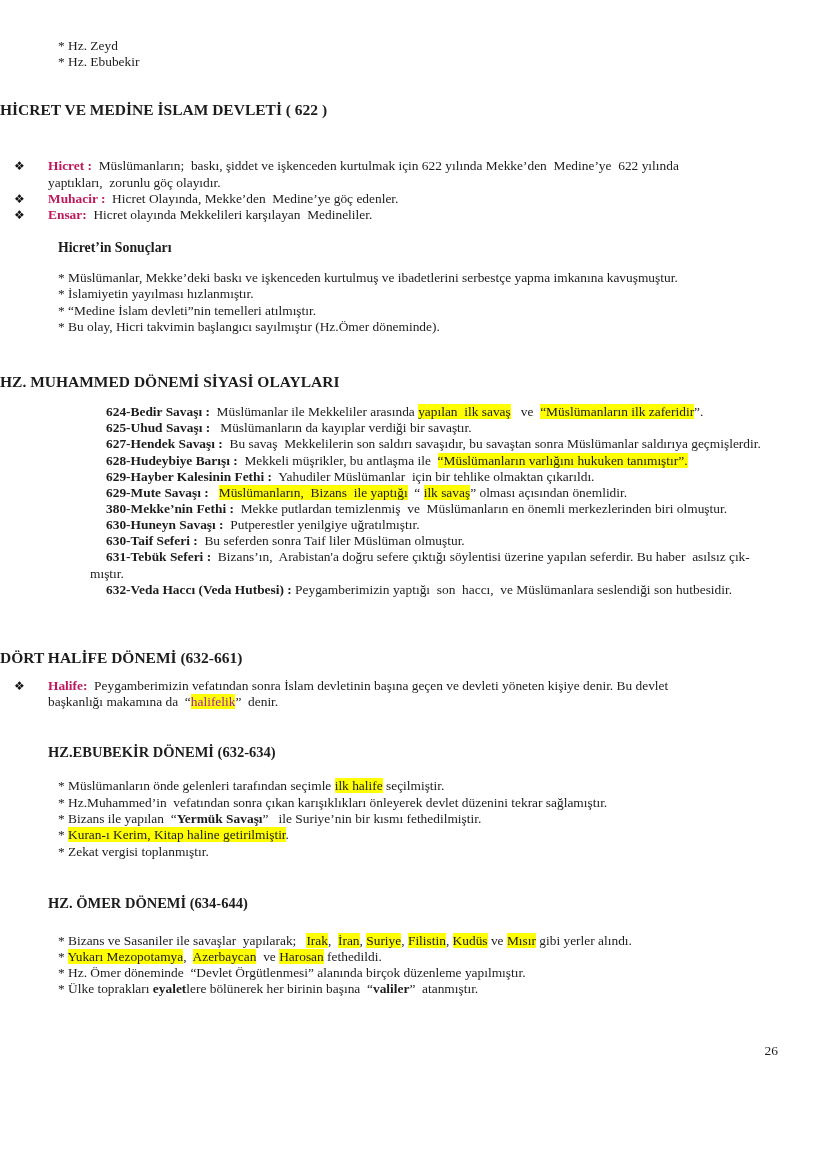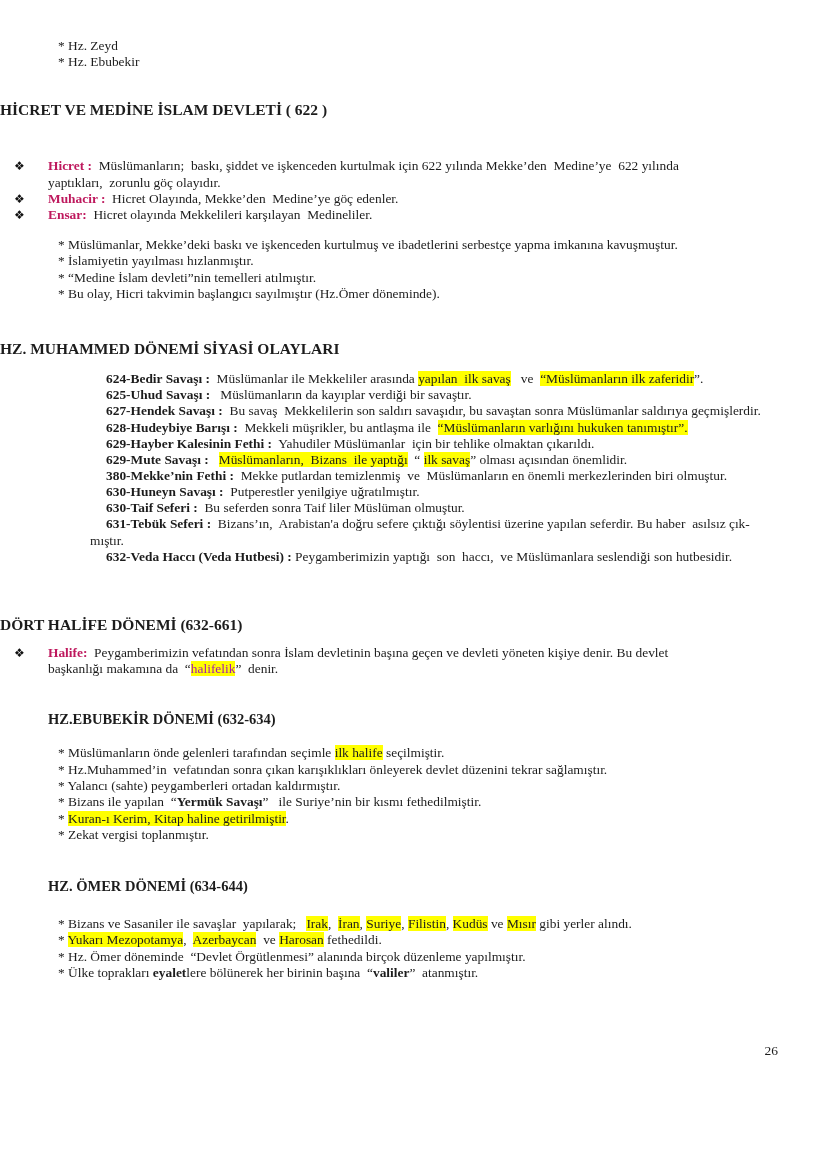--- a/index.html
+++ b/index.html
@@ -65,20 +65,21 @@
       <div class="def-item">
         <span class="diamond">❖</span>
         <div class="def-text"><span class="b red">Muhacir : </span><span> Hicret Olayında, Mekke’den  Medine’ye göç edenler.</span></div>
       </div>
       <div class="def-item">
         <span class="diamond">❖</span>
         <div class="def-text"><span class="b red">Ensar: </span><span> Hicret olayında Mekkelileri karşılayan  Medineliler.</span></div>
       </div>
     </div>
 
+  <h2 class="subhead results-heading">Hicret’in Sonuçları</h2>
 
   <div class="plain-list results">
       <div class="line">* Müslümanlar, Mekke’deki baskı ve işkenceden kurtulmuş ve ibadetlerini serbestçe yapma imkanına kavuşmuştur.</div>
       <div class="line">* İslamiyetin yayılması hızlanmıştır.</div>
       <div class="line">* “Medine İslam devleti”nin temelleri atılmıştır.</div>
       <div class="line">* Bu olay, Hicri takvimin başlangıcı sayılmıştır (Hz.Ömer döneminde).</div>
     </div>
 
   <h1 class="title t2">HZ. MUHAMMED DÖNEMİ SİYASİ OLAYLARI</h1>
 
@@ -103,21 +104,20 @@
         <span class="diamond">❖</span>
         <div class="def-text"><span class="b red">Halife:</span><span>  Peygamberimizin vefatından sonra İslam devletinin başına geçen ve devleti yöneten kişiye denir. Bu devlet</span><br><span>başkanlığı makamına da  “</span><span class="hl org">halifelik</span><span>”  denir.</span></div>
       </div>
     </div>
 
   <h2 class="subhead sh2 sh2-eb">HZ.EBUBEKİR DÖNEMİ (632-634)</h2>
 
   <div class="plain-list list-eb">
       <div class="line"><span>* Müslümanların önde gelenleri tarafından seçimle </span><span class="hl">ilk halife</span><span> seçilmiştir.</span></div>
       <div class="line"><span>* Hz.Muhammed’in  vefatından sonra çıkan karışıklıkları önleyerek devlet düzenini tekrar sağlamıştır.</span></div>
-      <div class="line"><span>* Yalancı (sahte) peygamberleri ortadan kaldırmıştır.</span></div>
       <div class="line"><span>* Bizans ile yapılan  “</span><span class="b">Yermük Savaşı</span><span>”   ile Suriye’nin bir kısmı fethedilmiştir.</span></div>
       <div class="line"><span>* </span><span class="hl">Kuran-ı Kerim, Kitap haline getirilmiştir</span><span>.</span></div>
       <div class="line"><span>* Zekat vergisi toplanmıştır.</span></div>
     </div>
 
   <h2 class="subhead sh2 sh2-om">HZ. ÖMER DÖNEMİ (634-644)</h2>
 
   <div class="plain-list list-om">
       <div class="line"><span>* Bizans ve Sasaniler ile savaşlar  yapılarak;   </span><span class="hl">Irak</span><span>,  </span><span class="hl">İran</span><span>, </span><span class="hl">Suriye</span><span>, </span><span class="hl">Filistin</span><span>, </span><span class="hl">Kudüs</span><span> ve </span><span class="hl">Mısır</span><span> gibi yerler alındı.</span></div>
       <div class="line"><span>* </span><span class="hl">Yukarı Mezopotamya</span><span>,  </span><span class="hl">Azerbaycan</span><span>  ve </span><span class="hl">Harosan</span><span> fethedildi.</span></div>

